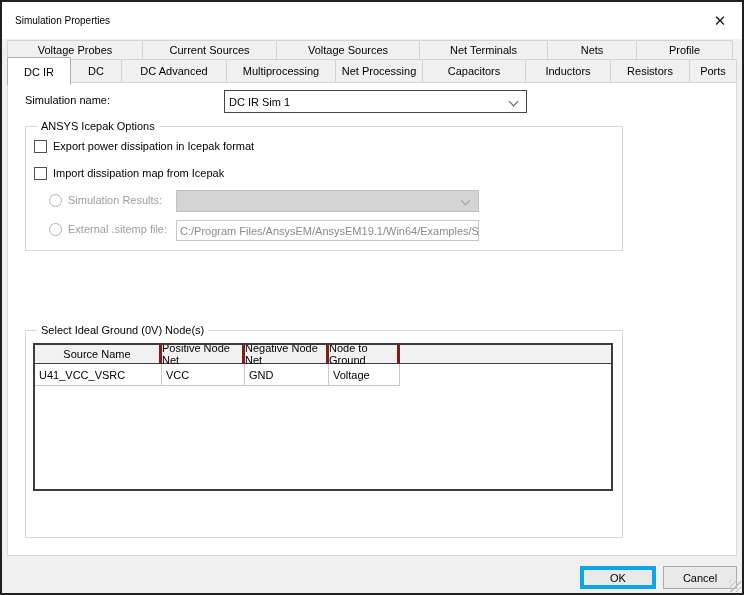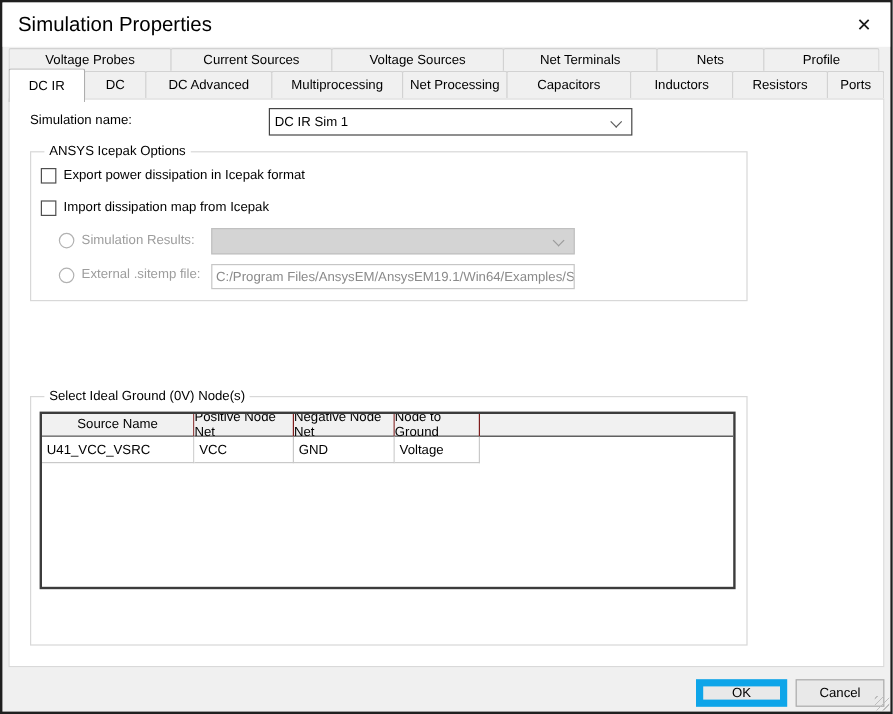--- a/index.html
+++ b/index.html
@@ -5,21 +5,21 @@
   html,body { margin:0; padding:0; background:#fff; }
   * { box-sizing:border-box; }
   .dialog {
     position:relative; width:744px; height:595px;
     background:#f0f0f0; border:2px solid #1f1f1f;
     font-family:"Liberation Sans", sans-serif; font-size:11px; color:#000;
     overflow:hidden;
   }
   
   .titlebar { position:absolute; left:0; top:0; width:740px; height:37px; background:#fff; display:flex; align-items:center; }
-  .titlebar .title { margin-left:13px; font-size:17px; }
+  .titlebar .title { margin-left:13px; font-size:10px; }
   .close-btn { position:absolute; right:10px; top:7px; width:24px; height:24px;
     display:flex; align-items:center; justify-content:center; font-size:15px; color:#1a1a1a; cursor:default; }
   
   .tabs { position:absolute; left:5px; top:38px; width:730px; }
   .tabrow { display:flex; }
   .tab {
     height:19px; background:#f0f0f0; border:1px solid #d2d2d2; border-bottom:none;
     border-radius:2px 2px 0 0; margin-right:-1px;
     display:flex; align-items:center; justify-content:center; white-space:nowrap;
   }
@@ -46,29 +46,29 @@
   
   .group { position:absolute; border:1px solid #d8d8d8; }
   .group .legend { position:absolute; top:-7px; left:11px; background:#fff; padding:0 4px; white-space:nowrap; }
   .check-row, .radio-row { position:absolute; display:flex; gap:6px; white-space:nowrap; }
   .checkbox { width:13px; height:13px; background:#fff; border:1px solid #4f4f4f; flex:0 0 auto; }
   .radio { width:13px; height:13px; background:#fff; border:1px solid #b2b2b2; border-radius:50%; flex:0 0 auto; }
   .dim { color:#9d9d9d; }
   
   .gtable { position:absolute; background:#fff; border:2px solid #3c3c3c; overflow:hidden; }
   .trow { display:flex; }
-  .th { height:19px; background:#f1f1f1; border-right:1px solid #7f1d1d; border-bottom:1px solid #3c3c3c;
+  .th { height:19px; background:#f1f1f1; border-right:3px solid #7f1d1d; border-bottom:1px solid #3c3c3c;
     display:flex; align-items:center; justify-content:center; }
   .th.filler { border-right:none; }
   .td { height:22px; background:#fff; border-right:1px solid #c9c9c9; border-bottom:1px solid #c9c9c9;
     display:flex; align-items:center; padding-left:4px; }
   
   .btn { position:absolute; top:564px; height:23px; background:#e9e9e9; border:1px solid #ababab;
     display:flex; align-items:center; justify-content:center; }
-  .btn.primary { border:6px solid #0ea5e9; }
+  .btn.primary { border:4px solid #0ea5e9; }
   .grip { position:absolute; right:1px; bottom:1px; width:12px; height:12px;
     background:repeating-linear-gradient(-45deg, transparent 0 3px, #bdbdbd 3px 4px); }
 </style>
 </head>
 <body>
 
 <div class="dialog">
 
   <div class="titlebar">
     <span class="title">Simulation Properties</span>

